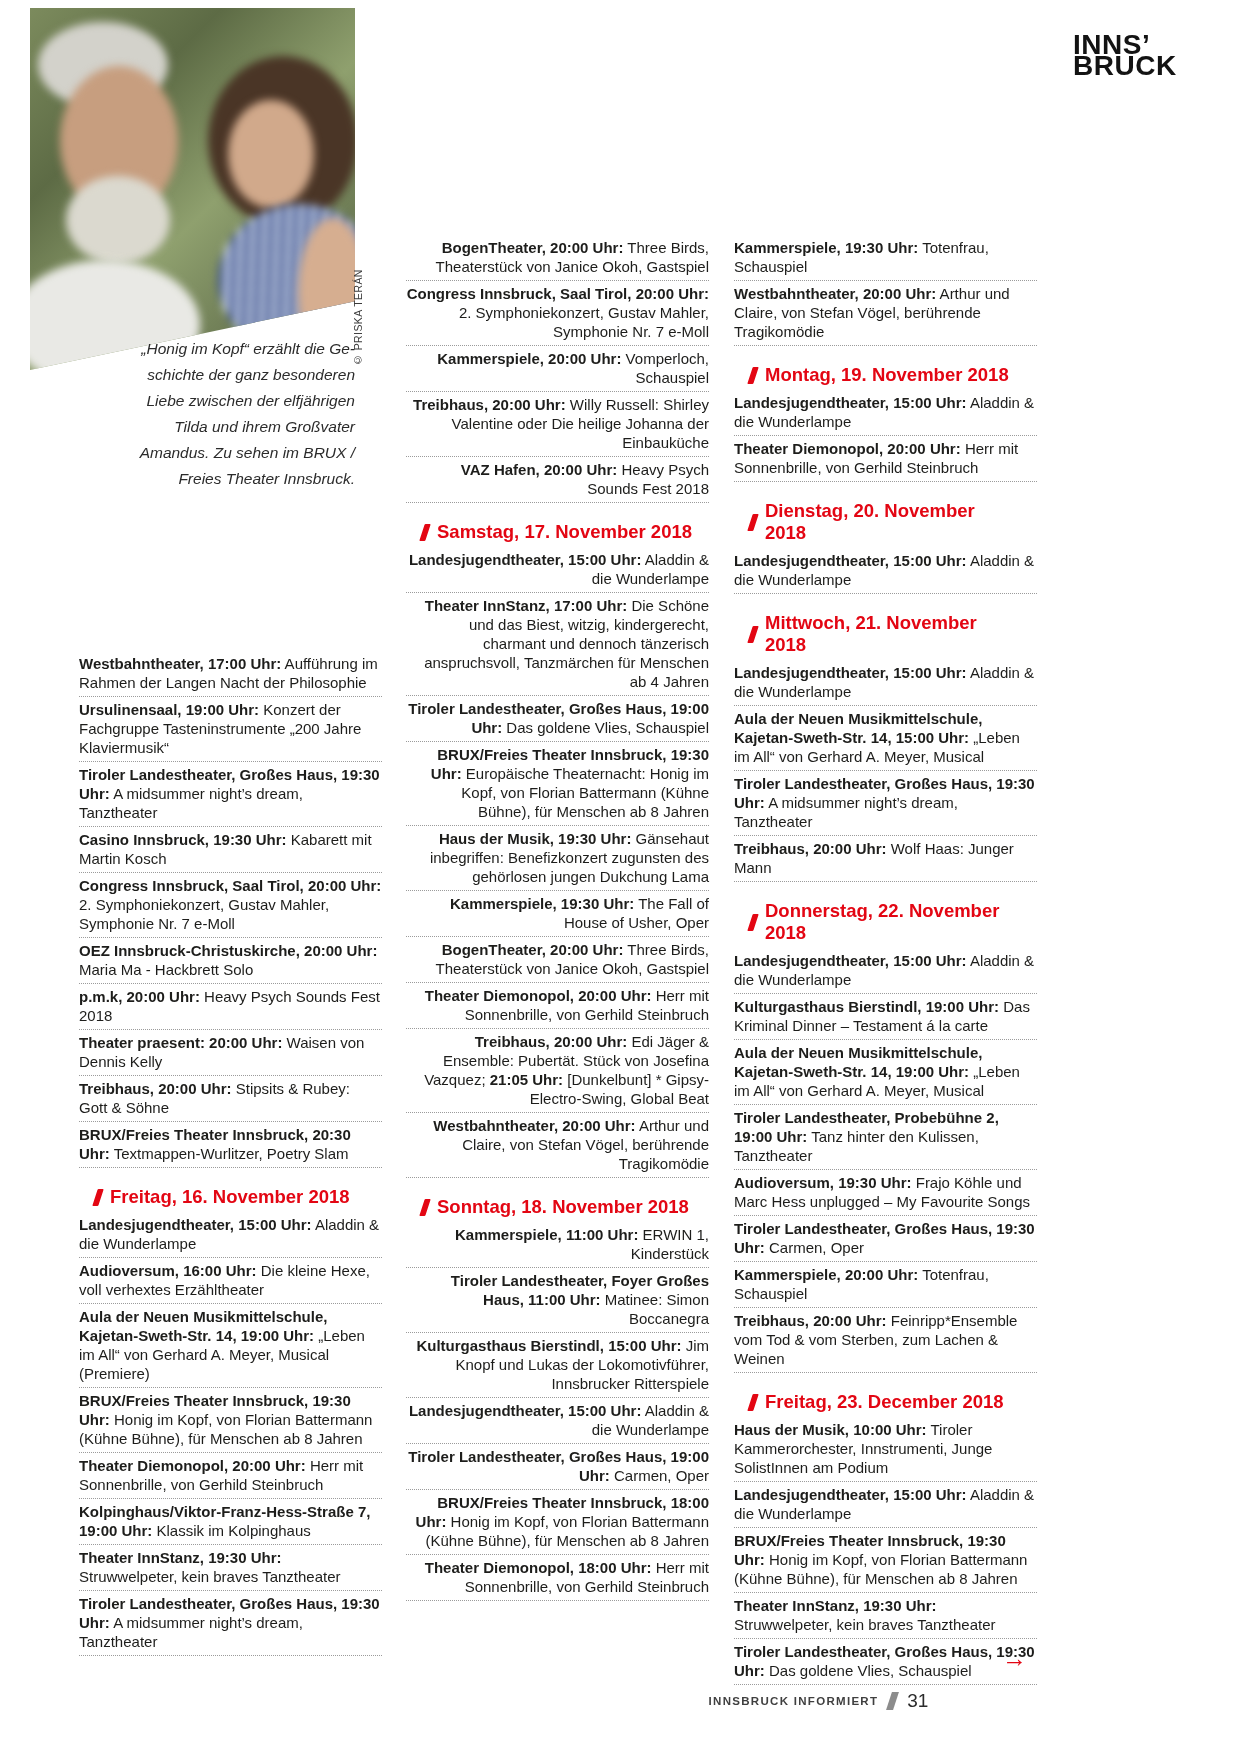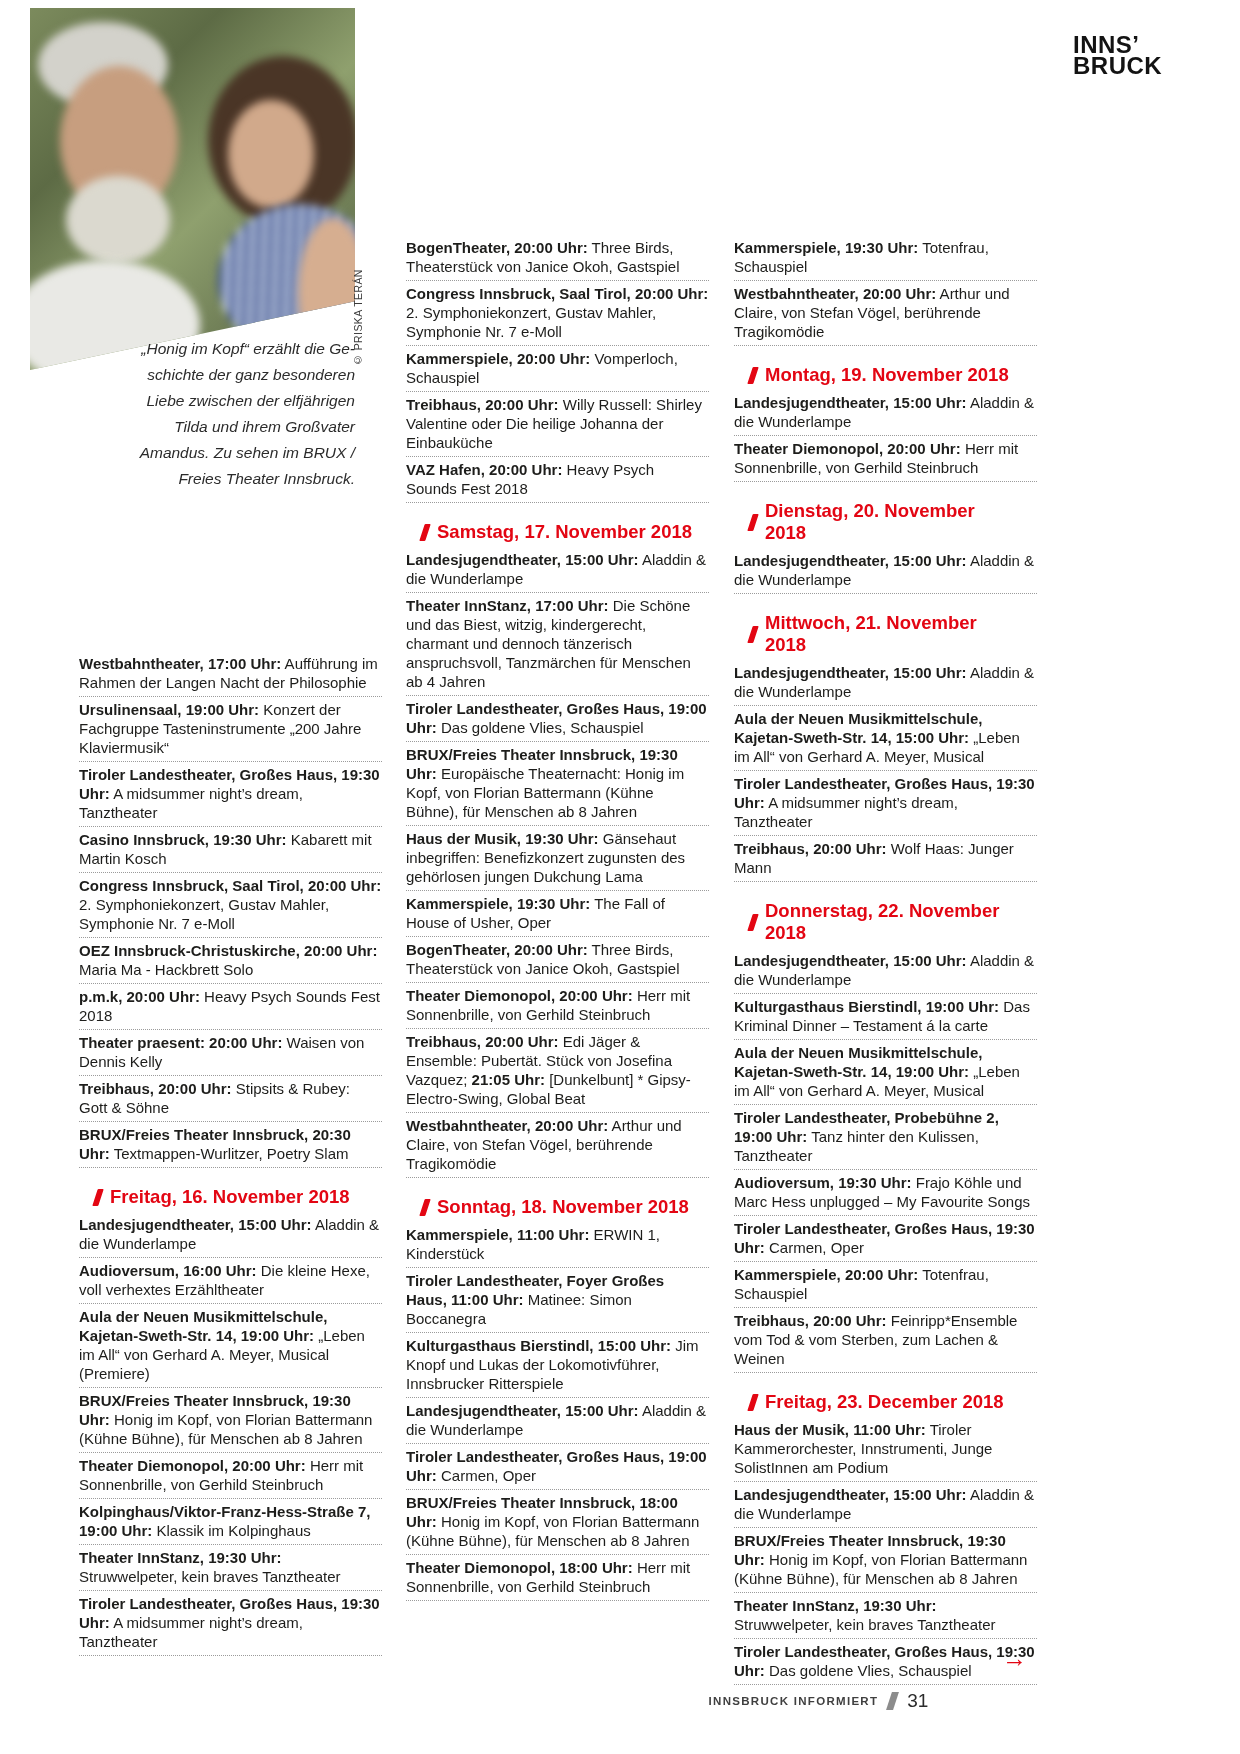--- a/index.html
+++ b/index.html
@@ -35,27 +35,27 @@
     font-size:10.5px;letter-spacing:.4px;color:#3a3a3a;white-space:nowrap;
   }
   .caption{
     position:absolute;left:112px;top:336px;width:243px;
     text-align:right;font-style:italic;font-size:15.5px;line-height:26px;
     color:#2b2b2b;white-space:pre-line;
   }
   
   .logo{
     position:absolute;left:1073px;top:34px;
-    font-weight:700;font-size:24px;line-height:21px;letter-spacing:.5px;
+    font-weight:700;font-size:28px;line-height:21px;letter-spacing:.5px;
     color:#131313;
   }
   
   .col{position:absolute;width:303px;}
   #col1{left:79px; top:652px;}
-  #col2{left:406px;top:236px;}
+  #col2{left:406px;top:236px;text-align:right;}
   #col3{left:734px;top:236px;}
   .entry{
     font-size:15px;line-height:19px;
     padding:2px 0 4px;margin-bottom:1px;
     border-bottom:1px dotted var(--sep);
   }
   .entry b{font-weight:700;}
   .day-header{
     display:flex;align-items:center;gap:9px;
     margin:18px 16px 5px;color:var(--red);
@@ -191,21 +191,21 @@
     <div class="entry"><b>Aula der Neuen Musikmittelschule, Kajetan-Sweth-Str. 14, 19:00 Uhr:</b><span> „Leben im All“ von Gerhard A. Meyer, Musical</span></div>
     <div class="entry"><b>Tiroler Landestheater, Probebühne 2, 19:00 Uhr:</b><span> Tanz hinter den Kulissen, Tanztheater</span></div>
     <div class="entry"><b>Audioversum, 19:30 Uhr:</b><span> Frajo Köhle und Marc Hess unplugged – My Favourite Songs</span></div>
     <div class="entry"><b>Tiroler Landestheater, Großes Haus, 19:30 Uhr:</b><span> Carmen, Oper</span></div>
     <div class="entry"><b>Kammerspiele, 20:00 Uhr:</b><span> Totenfrau, Schauspiel</span></div>
     <div class="entry"><b>Treibhaus, 20:00 Uhr:</b><span> Feinripp*Ensemble vom Tod &amp; vom Sterben, zum Lachen &amp; Weinen</span></div>
     <div class="day-header">
       <span class="slash"></span>
       <span>Freitag, 23. December 2018</span>
     </div>
-    <div class="entry"><b>Haus der Musik, 11:00 Uhr:</b><span> Tiroler Kammerorchester, Innstrumenti, Junge SolistInnen am Podium</span></div>
+    <div class="entry"><b>Haus der Musik, 10:00 Uhr:</b><span> Tiroler Kammerorchester, Innstrumenti, Junge SolistInnen am Podium</span></div>
     <div class="entry"><b>Landesjugendtheater, 15:00 Uhr:</b><span> Aladdin &amp; die Wunderlampe</span></div>
     <div class="entry"><b>BRUX/Freies Theater Innsbruck, 19:30 Uhr:</b><span> Honig im Kopf, von Florian Battermann (Kühne Bühne), für Menschen ab 8 Jahren</span></div>
     <div class="entry"><b>Theater InnStanz, 19:30 Uhr:</b><span> Struwwelpeter, kein braves Tanztheater</span></div>
     <div class="entry"><b>Tiroler Landestheater, Großes Haus, 19:30 Uhr:</b><span> Das goldene Vlies, Schauspiel</span></div>
   </div>
 
 <div class="next-arrow">→</div>
 <div class="footer">
   <span class="mag">INNSBRUCK INFORMIERT</span>
   <span class="fslash"></span>

